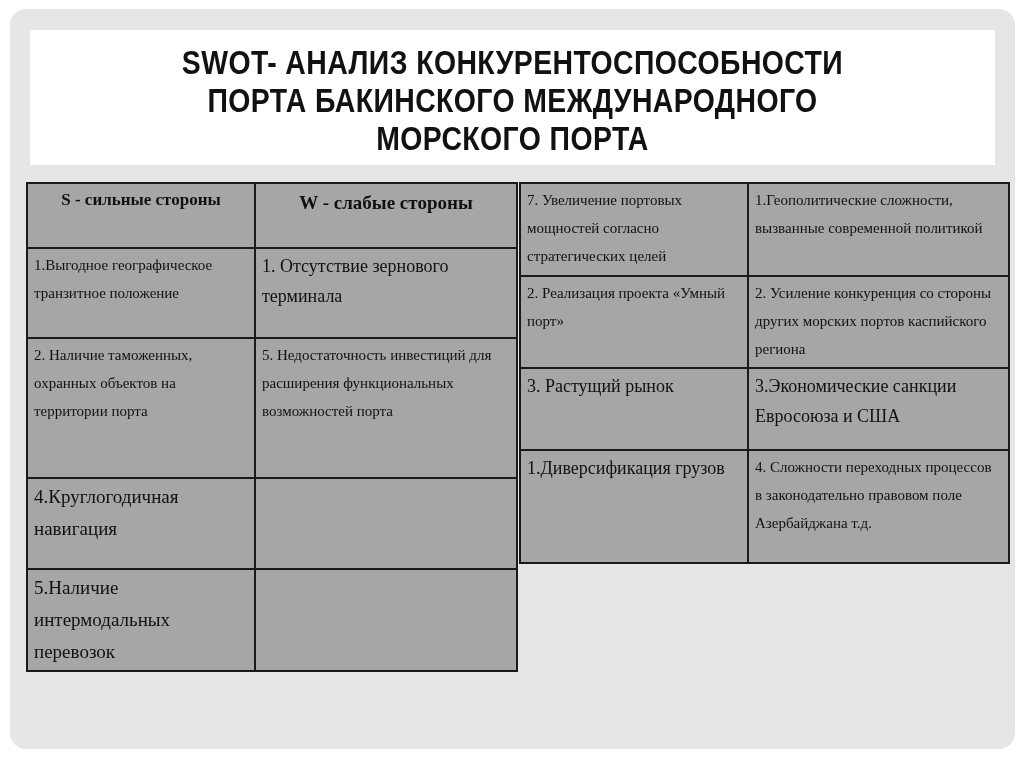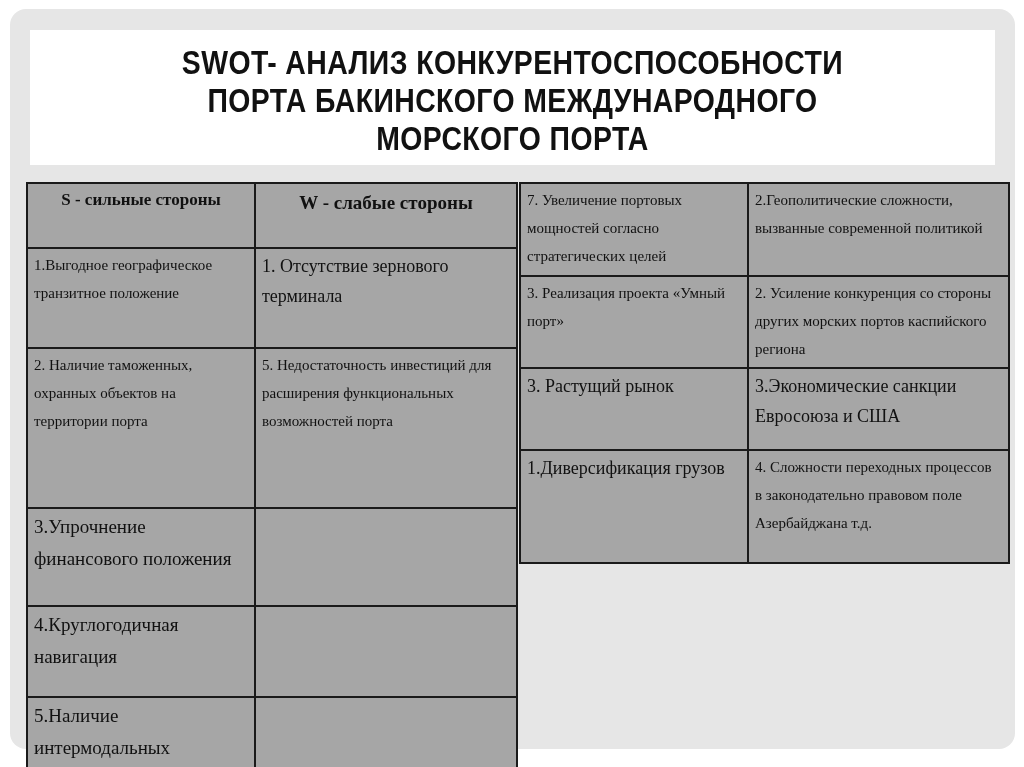--- a/index.html
+++ b/index.html
@@ -40,55 +40,51 @@
 <table class="swot left">
   <colgroup>
       <col style="width:228px">
       <col style="width:262px">
     </colgroup>
   <tbody>
       <tr style="height:65px">
     <th class="hd-s">S - сильные стороны</th>
     <th class="hd">W - слабые стороны</th>
   </tr>
-  <tr style="height:100px">
+  <tr style="height:90px">
     <td class="sm">1.Выгодное географическое транзитное положение</td>
     <td class="md j">1. Отсутствие зернового терминала</td>
   </tr>
-  <tr style="height:160px">
+  <tr style="height:140px">
     <td class="sm j">2. Наличие таможенных, охранных объектов на территории порта</td>
     <td class="sm">5. Недостаточность инвестиций для расширения функциональных возможностей порта</td>
-  </tr>
-  <tr style="height:98px">
-    <td class="lg">3.Упрочнение финансового положения</td>
-    <td class="md"></td>
   </tr>
   <tr style="height:91px">
     <td class="lg">4.Круглогодичная навигация</td>
     <td class="md"></td>
   </tr>
   <tr style="height:99px">
     <td class="lg">5.Наличие интермодальных перевозок</td>
     <td class="md"></td>
   </tr>
 </tbody>
   </table>
 
 <table class="swot right">
   <colgroup>
       <col style="width:228px">
       <col style="width:261px">
     </colgroup>
   <tbody>
   <tr style="height:93px">
     <td class="sm">7. Увеличение портовых мощностей согласно стратегических целей</td>
-    <td class="sm j">2.Геополитические сложности, вызванные современной политикой</td>
+    <td class="sm j">1.Геополитические сложности, вызванные современной политикой</td>
   </tr>
   <tr style="height:92px">
-    <td class="sm">3. Реализация проекта «Умный порт»</td>
+    <td class="sm">2. Реализация проекта «Умный порт»</td>
     <td class="sm j">2. Усиление конкуренция со стороны других морских портов каспийского региона</td>
   </tr>
   <tr style="height:82px">
     <td class="md">3. Растущий рынок</td>
     <td class="md j">3.Экономические санкции Евросоюза и США</td>
   </tr>
   <tr style="height:113px">
     <td class="md">1.Диверсификация грузов</td>
     <td class="sm j">4. Сложности переходных процессов в законодательно правовом поле Азербайджана т.д.</td>
   </tr>

